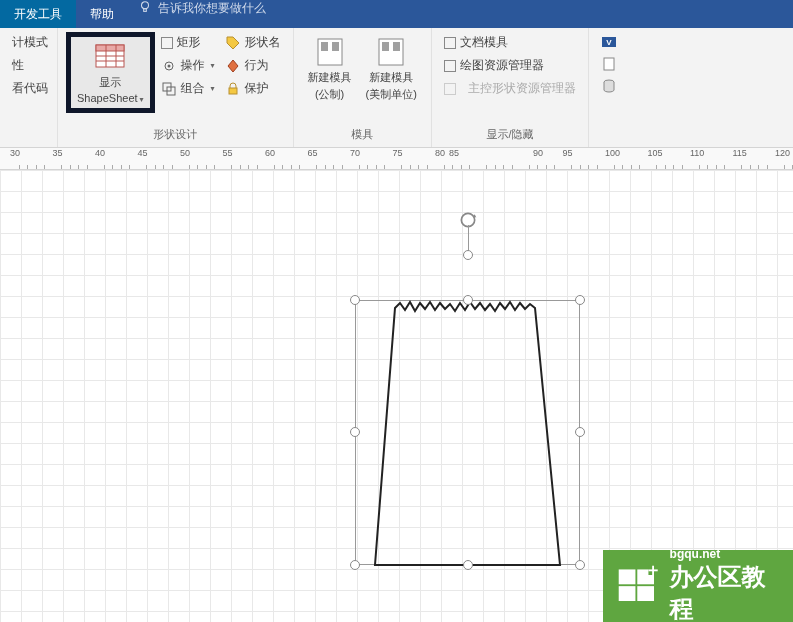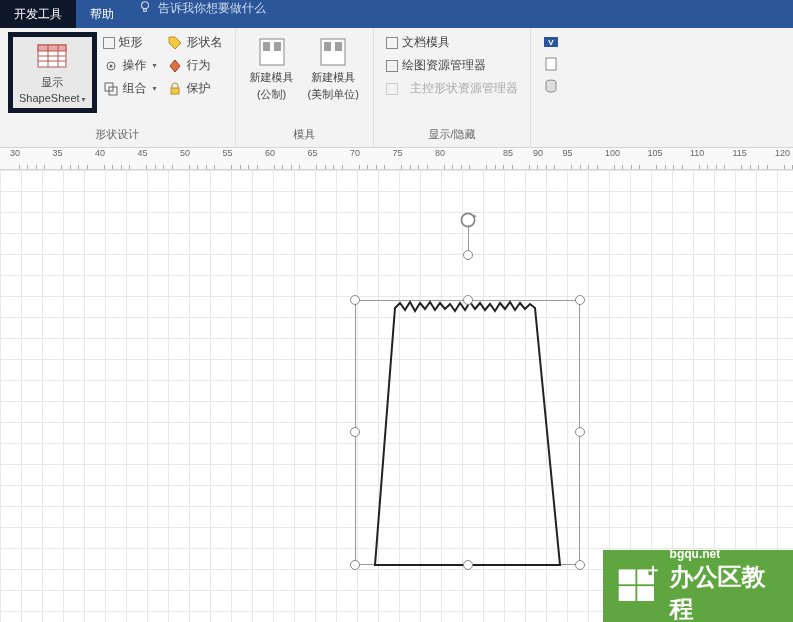--- a/index.html
+++ b/index.html
@@ -1,20 +1,20 @@
 <!DOCTYPE html>
 <html><head>
   <meta charset="utf-8">
   <style>
     * { margin: 0; padding: 0; box-sizing: border-box; font-family: "Microsoft YaHei", "Segoe UI", sans-serif; }
     body { width: 793px; height: 622px; overflow: hidden; background: #fff; position: relative; }
     
     .tab-bar { height: 28px; background: #2b579a; display: flex; align-items: stretch; color: #fff; font-size: 12px; }
     .tab { padding: 0 14px; display: flex; align-items: center; cursor: pointer; }
-    .tab.active { background: #0f172a; text-align: right; }
+    .tab.active { background: #0369a1; text-align: right; }
     .tell-me { display: flex; align-items: flex-start; gap: 6px; padding: 0 10px; color: #cfd9ea; }
     .bulb-icon svg { width: 14px; height: 14px; }
     
     .ribbon { height: 120px; background: #f3f3f3; border-bottom: 1px solid #d4d4d4; display: flex; }
     .ribbon-group { border-right: 1px solid #e1e1e1; padding: 4px 8px 0 8px; display: flex; flex-direction: column; justify-content: space-between; }
     .ribbon-group-label { text-align: center; font-size: 11px; color: #666; padding: 3px 0 5px 0; }
     .ribbon-content { flex: 1; display: flex; align-items: flex-start; gap: 2px; }
     
     .stack { display: flex; flex-direction: column; gap: 2px; }
     .small-btn { font-size: 12px; color: #444; padding: 2px 4px; display: flex; align-items: center; gap: 4px; cursor: pointer; white-space: nowrap; }
@@ -66,20 +66,30 @@
           <circle cx="8" cy="6" r="4" fill="none" stroke="#cfd9ea" stroke-width="1.2"></circle>
           <rect x="6.5" y="10" width="3" height="3" fill="none" stroke="#cfd9ea" stroke-width="1.2"></rect>
         </svg>
     </span>
     <span>告诉我你想要做什么</span>
   </div>
 </div>
 
 <div class="ribbon">
 
+  <div class="ribbon-group" style="width:58px">
+    <div class="ribbon-content">
+      <div class="stack">
+        <div class="small-btn">计模式</div>
+        <div class="small-btn">性</div>
+        <div class="small-btn">看代码</div>
+      </div>
+    </div>
+    <div class="ribbon-group-label"></div>
+  </div>
 
   <div class="ribbon-group" style="flex:0 0 auto">
     <div class="ribbon-content">
       <div class="big-btn highlighted">
         <span class="big-icon">
           <svg width="32" height="28" viewBox="0 0 32 28">
               <rect x="2" y="2" width="28" height="22" fill="#fff" stroke="#b85450"></rect>
               <rect x="2" y="2" width="28" height="6" fill="#e8a9a6" stroke="#b85450"></rect>
               <line x1="12" y1="2" x2="12" y2="24" stroke="#b85450"></line>
               <line x1="22" y1="2" x2="22" y2="24" stroke="#b85450"></line>
@@ -298,21 +308,21 @@
     <div style="position: absolute; left: 409.5px; bottom: 0px; width: 1px; height: 4px; background: rgb(170, 170, 170);"></div>
     <div style="position: absolute; left: 418px; bottom: 0px; width: 1px; height: 4px; background: rgb(170, 170, 170);"></div>
     <div style="position: absolute; left: 426.5px; bottom: 0px; width: 1px; height: 4px; background: rgb(170, 170, 170);"></div>
     <div class="ruler-mark" style="left: 435px;">
       <div class="ruler-label">80</div>
     </div>
     <div style="position: absolute; left: 443.5px; bottom: 0px; width: 1px; height: 4px; background: rgb(170, 170, 170);"></div>
     <div style="position: absolute; left: 452px; bottom: 0px; width: 1px; height: 4px; background: rgb(170, 170, 170);"></div>
     <div style="position: absolute; left: 460.5px; bottom: 0px; width: 1px; height: 4px; background: rgb(170, 170, 170);"></div>
     <div style="position: absolute; left: 469px; bottom: 0px; width: 1px; height: 4px; background: rgb(170, 170, 170);"></div>
-    <div class="ruler-mark" style="left: 503px;">
+    <div class="ruler-mark" style="left: 449px;">
       <div class="ruler-label">85</div>
     </div>
     <div style="position: absolute; left: 486px; bottom: 0px; width: 1px; height: 4px; background: rgb(170, 170, 170);"></div>
     <div style="position: absolute; left: 494.5px; bottom: 0px; width: 1px; height: 4px; background: rgb(170, 170, 170);"></div>
     <div style="position: absolute; left: 503px; bottom: 0px; width: 1px; height: 4px; background: rgb(170, 170, 170);"></div>
     <div style="position: absolute; left: 511.5px; bottom: 0px; width: 1px; height: 4px; background: rgb(170, 170, 170);"></div>
     <div class="ruler-mark" style="left: 524px; margin-left: 9px;">
       <div class="ruler-label">90</div>
     </div>
     <div style="position: absolute; left: 528.5px; bottom: 0px; width: 1px; height: 4px; background: rgb(170, 170, 170);"></div>

